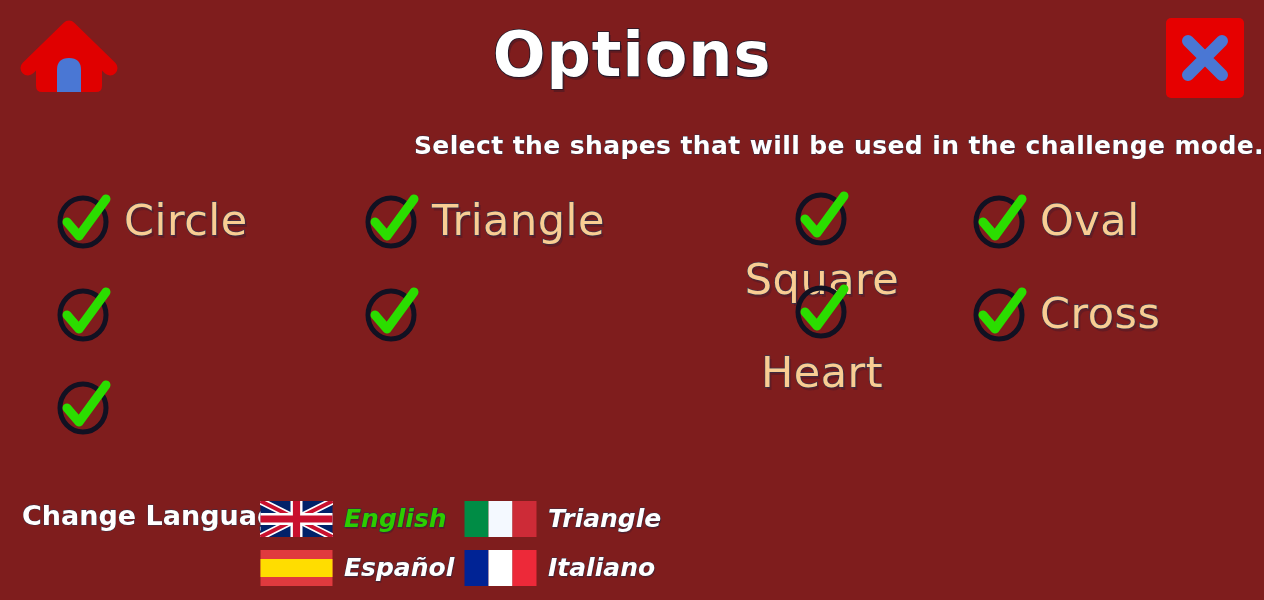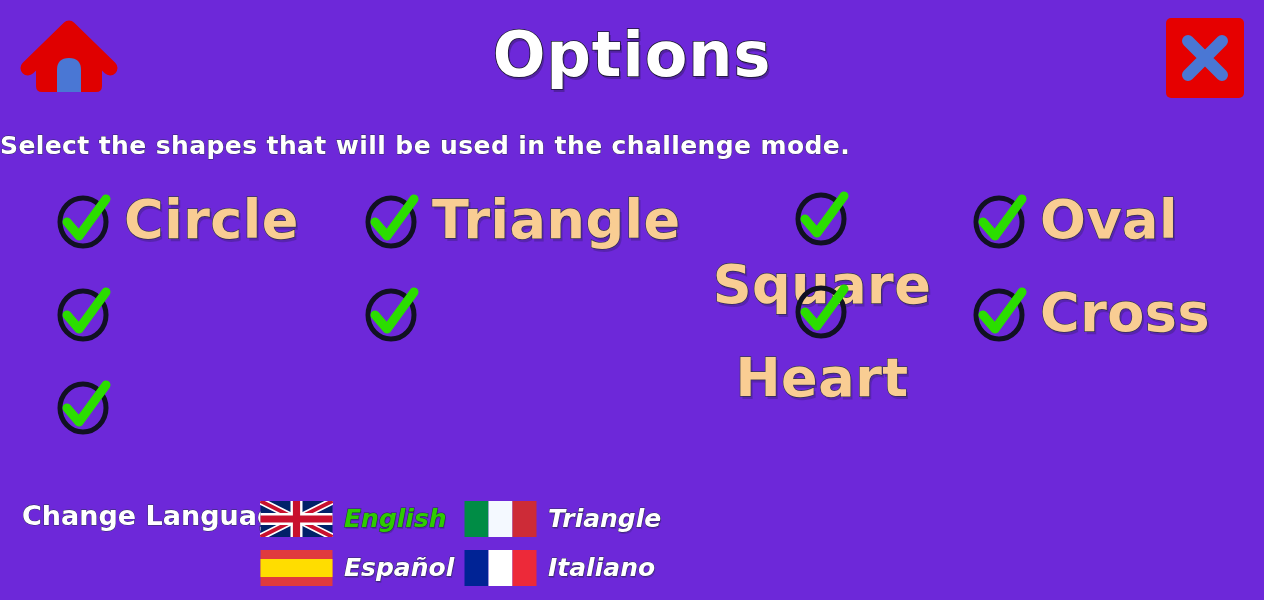--- a/index.html
+++ b/index.html
@@ -12,21 +12,21 @@
     overflow: hidden;
     background: #4a77d4;
     font-family: "DejaVu Sans", sans-serif;
     position: relative;
     -webkit-font-smoothing: antialiased;
   }
 
   .screen {
     position: absolute;
     inset: 0;
-    background: #6d28d9;
+    background: #7f1d1d;
   }
 
   
   #home-button {
     position: absolute;
     left: 20px;
     top: 14px;
     width: 98px;
     height: 80px;
     cursor: pointer;
@@ -68,21 +68,21 @@
     line-height: 1.08;
     white-space: nowrap;
   }
 
   
   #subtitle {
     position: absolute;
     left: 0;
     right: 0;
     top: 131px;
-    text-align: left;
+    text-align: right;
     font-size: 25px;
     font-weight: bold;
     color: #ffffff;
     -webkit-text-stroke: 0.8px #2c3550;
     paint-order: stroke fill;
     letter-spacing: 0.4px;
     white-space: nowrap;
   }
 
   
@@ -112,22 +112,22 @@
 
   .checkbox {
     position: relative;
     width: 56px;
     height: 58px;
     flex: 0 0 auto;
   }
   .checkbox svg { display: block; overflow: visible; }
 
   .shape-label {
-    font-size: 54px;
-    font-weight: bold;
+    font-size: 43px;
+    font-weight: normal;
     color: #f9cd93;
     -webkit-text-stroke: 1.3px #3a3a52;
     paint-order: stroke fill;
     text-shadow: 2px 3px 0 rgba(25,25,50,.25);
     letter-spacing: 0.5px;
     white-space: nowrap;
     line-height: 1;
   }
 
   

